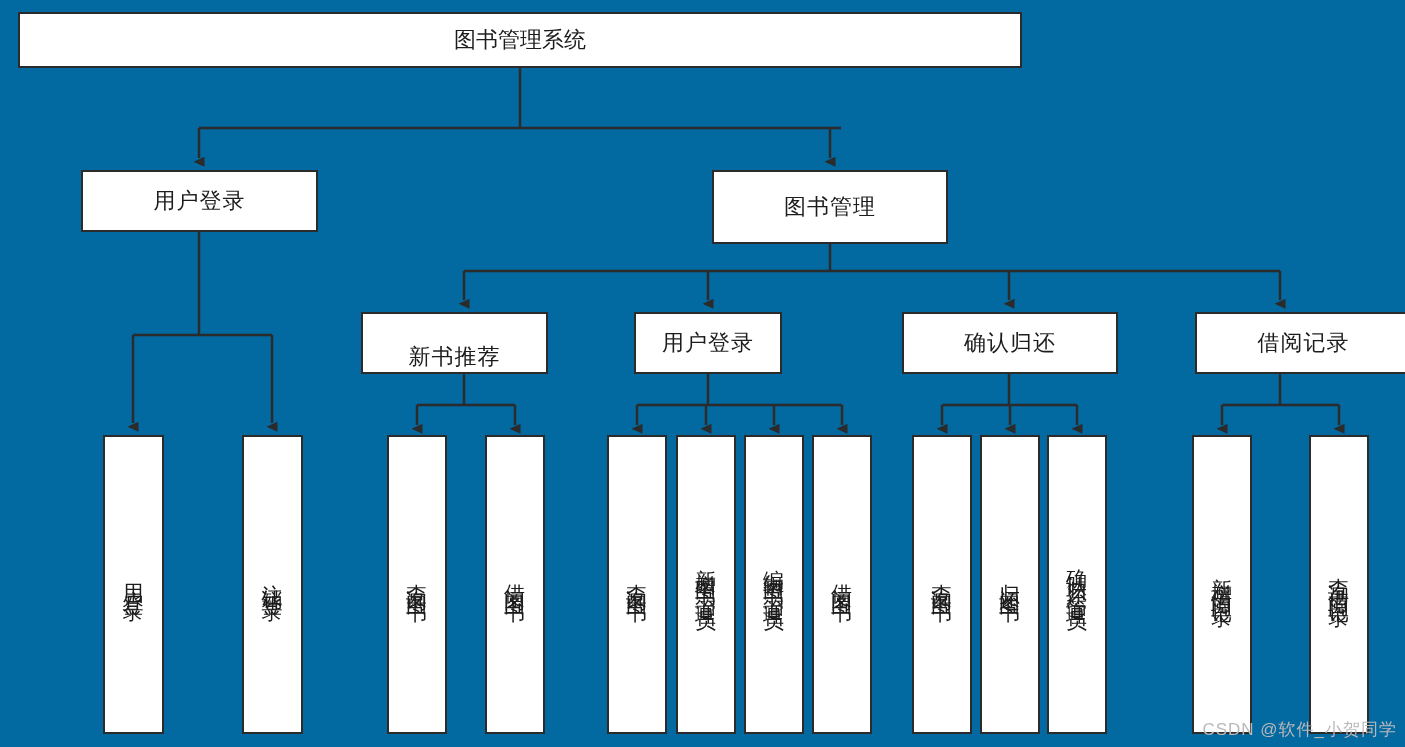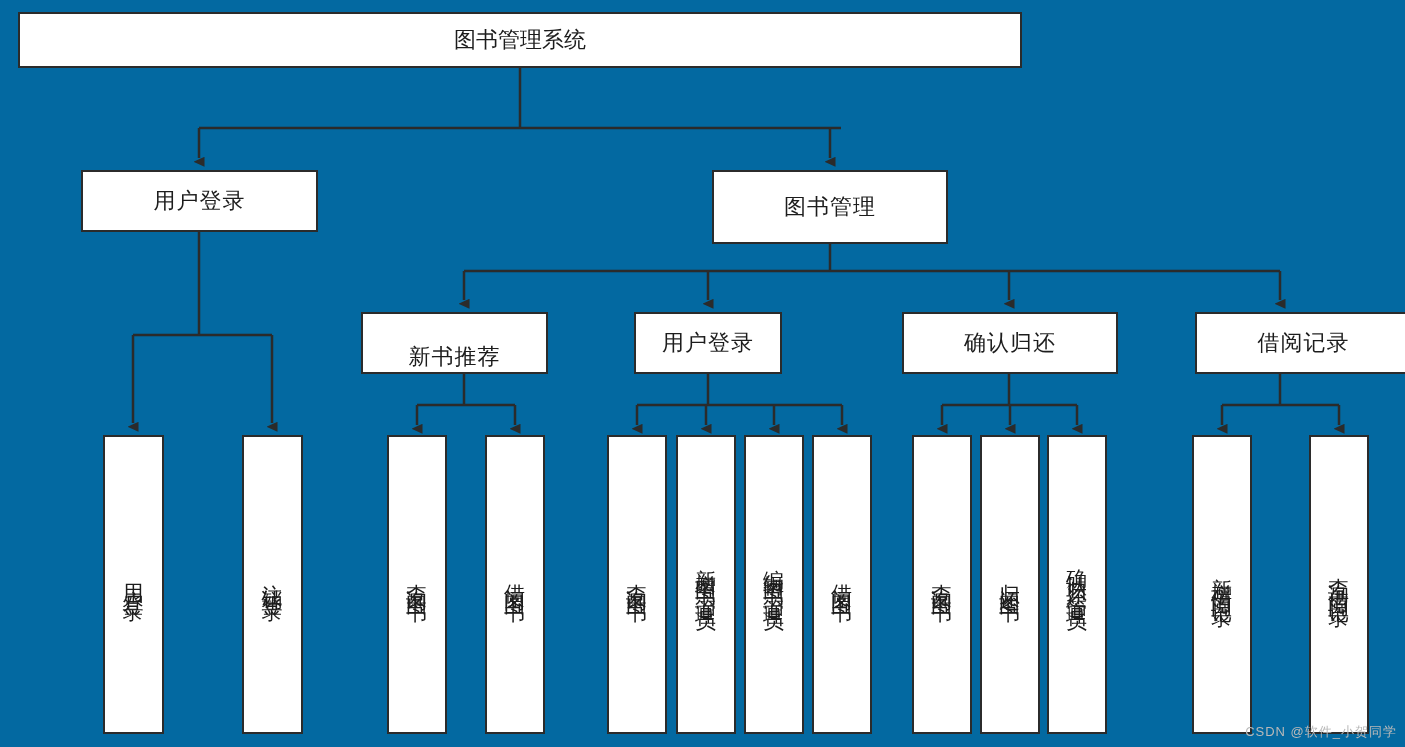--- a/index.html
+++ b/index.html
@@ -10,21 +10,21 @@
   .node{position:absolute;box-sizing:border-box;background:#ffffff;
         border:2.5px solid #2b2b2b;display:flex;align-items:center;
         justify-content:center;color:#1c1c1c;}
   .node.h{font-size:22px;letter-spacing:1px;}
   .node.root{font-size:22px;}
   .node.leaf{font-size:21px;}
   .node.leaf .vtext{
         writing-mode:vertical-rl;text-orientation:upright;
         letter-spacing:6px;line-height:1.0;white-space:nowrap;
         transform:translateY(-6px);}
-  .watermark{position:absolute;right:8px;bottom:6px;font-size:13px;
+  .watermark{position:absolute;right:8px;bottom:6px;font-size:17px;
         color:#b9b9b9;letter-spacing:1px;white-space:nowrap;}
 </style>
 </head>
 <body>
 
 <div id="stage">
 
   <svg id="wires" viewBox="0 0 1405 747" xmlns="http://www.w3.org/2000/svg">
     <defs>
       <marker id="arw" markerWidth="10" markerHeight="11" refX="1.2" refY="5.5" orient="auto" markerUnits="userSpaceOnUse">

